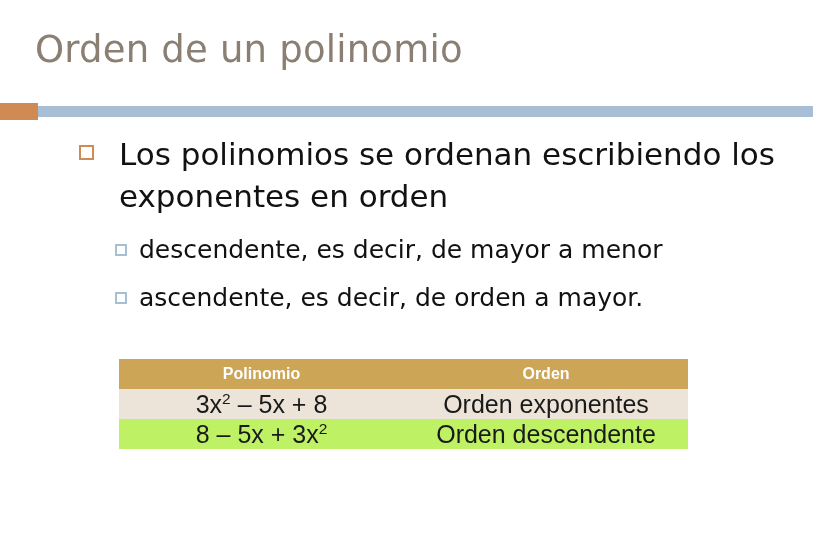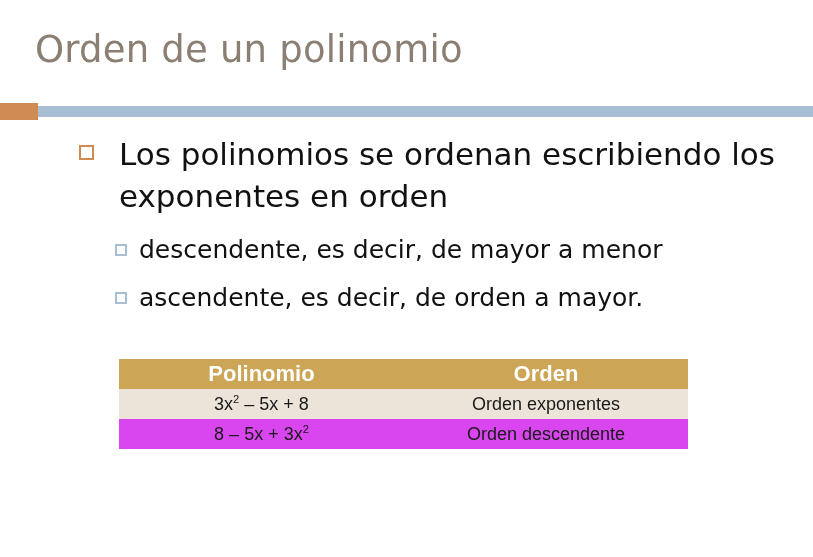--- a/index.html
+++ b/index.html
@@ -106,42 +106,42 @@
     width: 569px;
   }
   table.poly-table {
     border-collapse: collapse;
     width: 569px;
     table-layout: fixed;
   }
   table.poly-table th {
     background: #cda556;
     color: #ffffff;
-    font-size: 22px;
+    font-size: 16px;
     font-weight: bold;
     height: 30px;
     font-family: "Liberation Sans", sans-serif;
     text-align: center;
     border: none;
     padding: 0;
   }
   table.poly-table td {
-    font-size: 18px;
+    font-size: 25px;
     height: 30px;
     color: #1a1a1a;
     text-align: center;
     border: none;
     padding: 0;
     font-family: "Liberation Sans", sans-serif;
   }
   table.poly-table tr.row-a td {
     background: #ece4d8;
   }
   table.poly-table tr.row-b td {
-    background: #d946ef;
+    background: #bef264;
   }
   table.poly-table col.c1 { width: 285px; }
   table.poly-table col.c2 { width: 284px; }
   sup {
     font-size: 0.62em;
     vertical-align: super;
     line-height: 0;
   }
 </style>
 </head>

